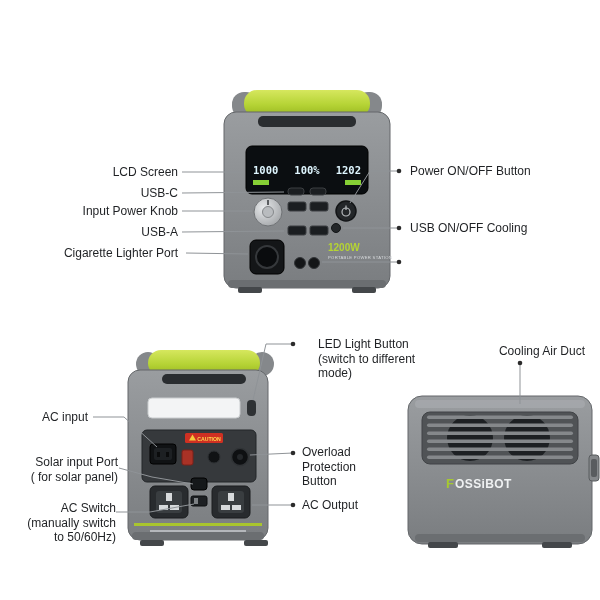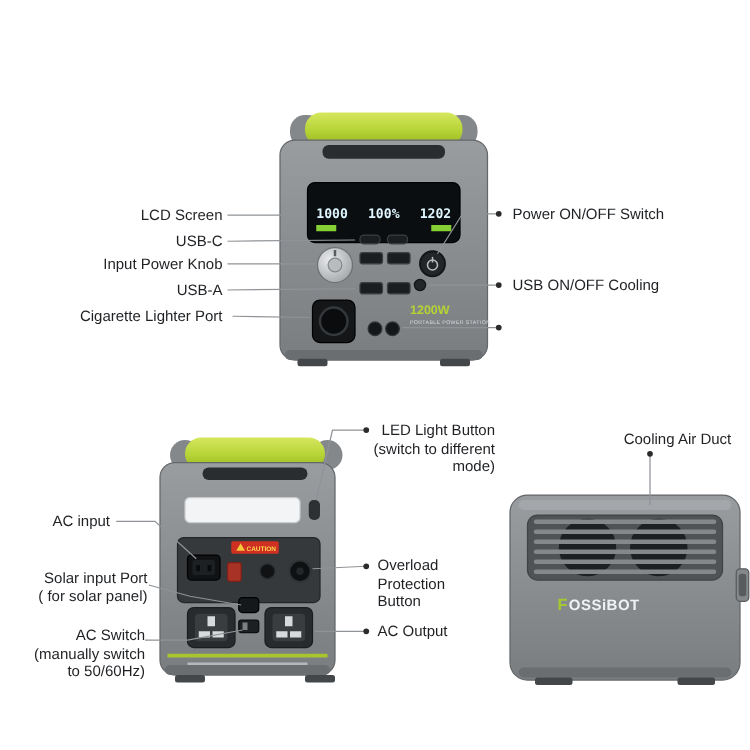--- a/index.html
+++ b/index.html
@@ -225,24 +225,24 @@
     </g>
   </svg>
 
 
   <div class="lbl nw r" style="right:422px; top:165px;">LCD Screen</div>
   <div class="lbl nw r" style="right:422px; top:186px;">USB-C</div>
   <div class="lbl nw r" style="right:422px; top:204px;">Input Power Knob</div>
   <div class="lbl nw r" style="right:422px; top:225px;">USB-A</div>
   <div class="lbl nw r" style="right:422px; top:246px;">Cigarette Lighter Port</div>
 
-  <div class="lbl nw" style="left:410px; top:164px;">Power ON/OFF Switch</div>
+  <div class="lbl nw" style="left:410px; top:164px;">Power ON/OFF Button</div>
   <div class="lbl nw" style="left:410px; top:221px;">USB ON/OFF Cooling</div>
 
-  <div class="lbl" style="left:286px; top:337px; width:110px;text-align:right;">LED Light Button
+  <div class="lbl" style="left:318px; top:337px; width:110px;">LED Light Button
 (switch to different
 mode)</div>
   <div class="lbl nw r" style="right:512px; top:410px;">AC input</div>
   <div class="lbl c" style="left:18px; top:455px; width:100px;">Solar input Port
 ( for solar panel)</div>
   <div class="lbl c" style="left:14px; top:501px; width:102px;">AC Switch
 (manually switch
 to 50/60Hz)</div>
   <div class="lbl" style="left:302px; top:445px; width:90px;">Overload
 Protection

